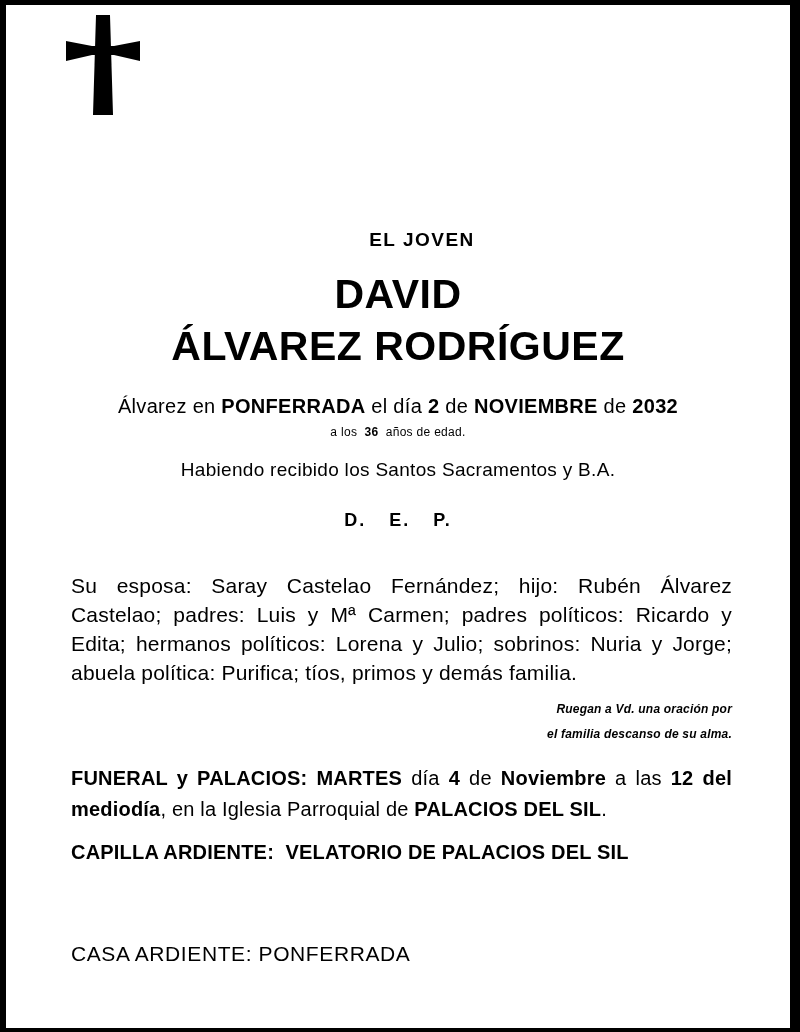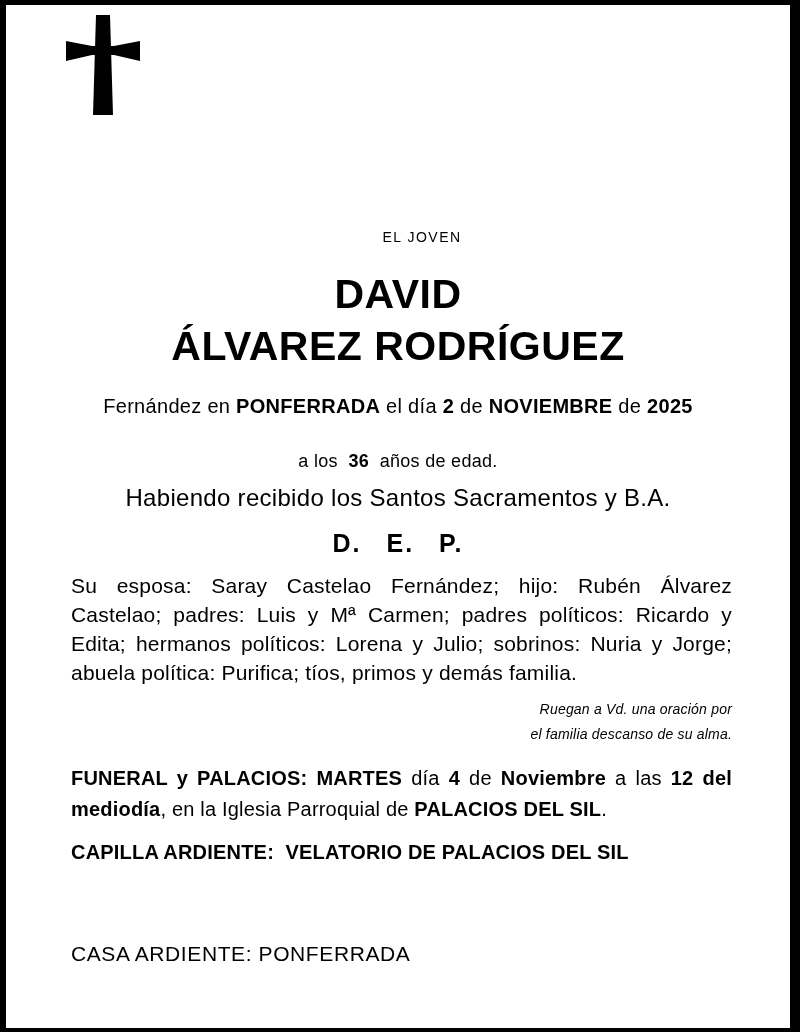--- a/index.html
+++ b/index.html
@@ -17,47 +17,47 @@
     overflow: hidden;
   }
 
   .abs { position: absolute; }
 
   .cross { left: 56px; top: 8px; width: 82px; height: 104px; }
 
   .antetitle {
     left: 0; right: 0; top: 224px;
     text-align: center;
-    font-size: 14px; font-weight: normal; letter-spacing: 1.5px; padding-left: 48px;
+    font-size: 19px; font-weight: bold; letter-spacing: 1.5px; padding-left: 48px;
   }
   .name {
     left: 0; right: 0;
     text-align: center;
     font-size: 41px; font-weight: bold; letter-spacing: 0.5px;
   }
   .name1 { top: 266px; }
   .name2 { top: 318px; }
 
   .centerline { left: 0; right: 0; text-align: center; }
   .death   { top: 390px; font-size: 20px; letter-spacing: 0.3px; }
-  .age     { top: 446px; font-size: 18px; letter-spacing: 0.3px; }
-  .sacr    { top: 479px; font-size: 24px; letter-spacing: 0.3px; }
-  .dep     { top: 524px; font-size: 25px; font-weight: bold; word-spacing: 16px; letter-spacing: 2px; }
+  .age     { top: 420px; font-size: 12px; letter-spacing: 0.3px; }
+  .sacr    { top: 454px; font-size: 19px; letter-spacing: 0.3px; }
+  .dep     { top: 505px; font-size: 18px; font-weight: bold; word-spacing: 16px; letter-spacing: 2px; }
 
   .family {
     left: 65px; right: 58px; top: 566px;
     font-size: 21px; line-height: 29px;
     text-align: justify; letter-spacing: 0.2px;
   }
 
   .prayer {
     right: 58px; top: 692px; left: 300px;
     text-align: right;
-    font-size: 14px; line-height: 25px;
-    font-weight: normal; font-style: italic;
+    font-size: 12px; line-height: 25px;
+    font-weight: bold; font-style: italic;
     letter-spacing: 0.2px;
   }
 
   .funeral {
     left: 65px; right: 58px; top: 758px;
     font-size: 20px; line-height: 31px;
     text-align: justify; letter-spacing: 0.2px;
   }
 
   .chapel {
@@ -81,21 +81,21 @@
   <svg class="abs cross" viewBox="0 0 82 104" xmlns="http://www.w3.org/2000/svg" aria-hidden="true">
     <polygon fill="#000" points="34,2 48,2 51,102 31,102"></polygon>
     <polygon fill="#000" points="4,28 30,33 52,33 78,28 78,48 52,42 30,42 4,48"></polygon>
   </svg>
 
   <div class="abs antetitle">EL JOVEN</div>
 
   <div class="abs name name2">ÁLVAREZ RODRÍGUEZ</div>
   <div class="abs name name1">DAVID</div>
 
-  <div class="abs centerline death"><span>Fernández en </span><span class="b">PONFERRADA</span><span> el día </span><span class="b">2</span><span> de </span><span class="b">NOVIEMBRE</span><span> de </span><span class="b">2025</span></div>
+  <div class="abs centerline death"><span>Álvarez en </span><span class="b">PONFERRADA</span><span> el día </span><span class="b">2</span><span> de </span><span class="b">NOVIEMBRE</span><span> de </span><span class="b">2032</span></div>
 
   <div class="abs centerline age"><span>a los&nbsp; </span><span class="b">36</span><span> &nbsp;años de edad.</span></div>
 
   <div class="abs centerline sacr">Habiendo recibido los Santos Sacramentos y B.A.</div>
 
   <div class="abs centerline dep">D. E. P.</div>
 
   <div class="abs family">Su esposa: Saray Castelao Fernández; hijo: Rubén Álvarez Castelao; padres: Luis y Mª Carmen; padres políticos: Ricardo y Edita; hermanos políticos: Lorena y Julio; sobrinos: Nuria y Jorge; abuela política: Purifica; tíos, primos y demás familia.</div>
 
   <div class="abs prayer">

